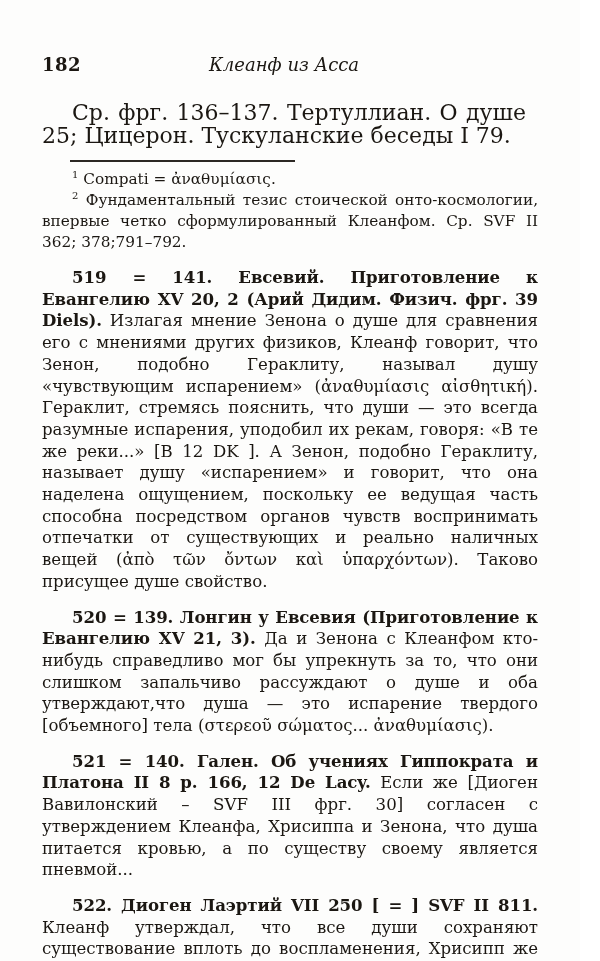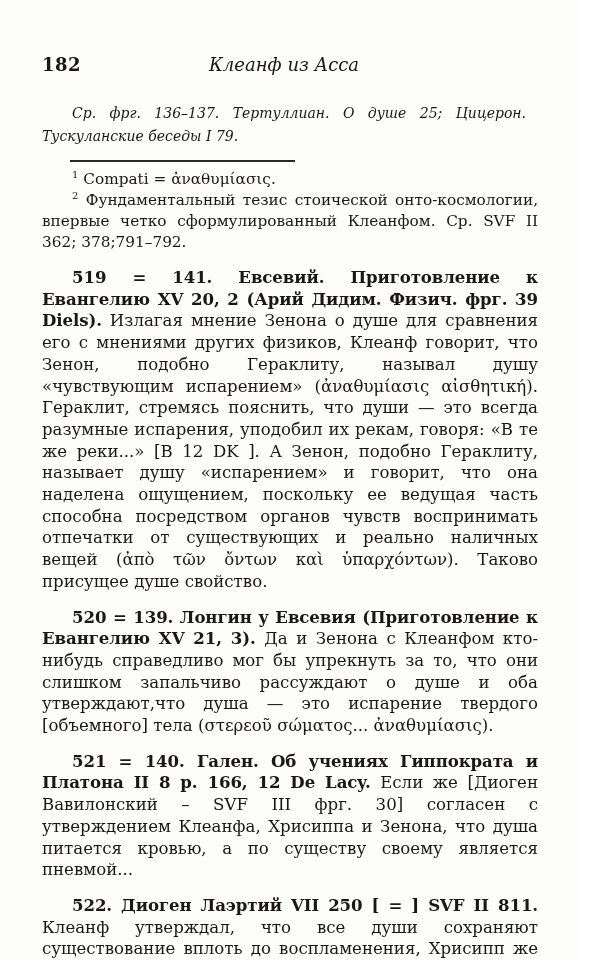--- a/index.html
+++ b/index.html
@@ -35,22 +35,21 @@
     position: absolute;
     left: 0;
     right: 12px;
     top: 0;
     text-align: center;
     font-style: italic;
   }
   
   .crossref {
     margin: 24px 12px 0 0;
-    font-style: italic;
-    font-size: 14px;
+    font-size: 22px;
     line-height: 22.5px;
     text-indent: 30px;
     text-align: justify;
   }
   
   .fn-rule {
     width: 225px;
     height: 0;
     border: none;
     border-top: 2px solid #2c2824;

